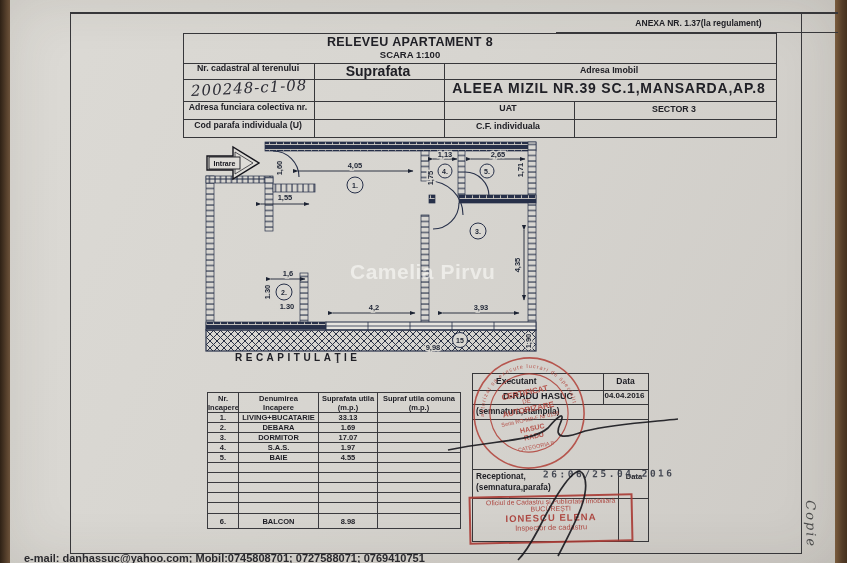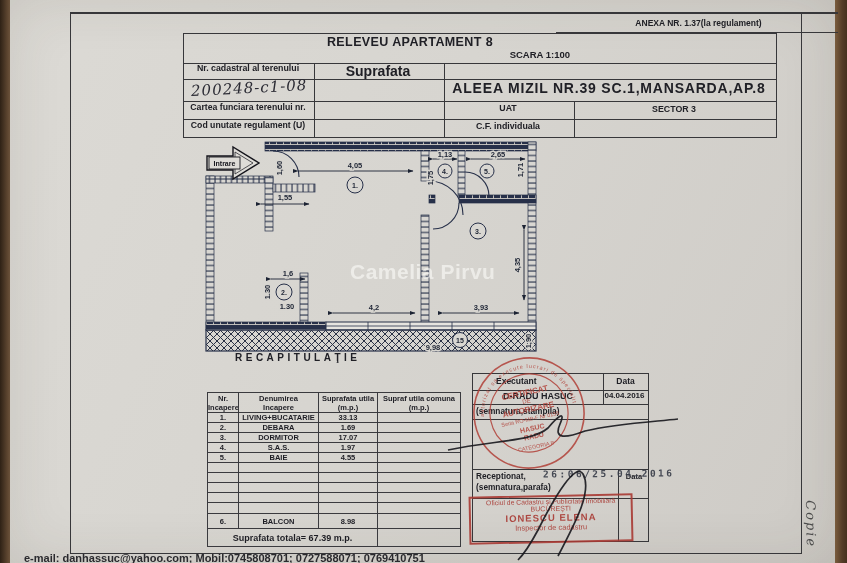--- a/index.html
+++ b/index.html
@@ -42,32 +42,33 @@
     <div class="abs line" style="left:0;top:29px;width:592px;height:1px;"></div>
     <div class="abs line" style="left:0;top:45px;width:592px;height:1px;"></div>
     <div class="abs line" style="left:0;top:67px;width:592px;height:1px;"></div>
     <div class="abs line" style="left:0;top:85px;width:592px;height:1px;"></div>
     <div class="abs line" style="left:130px;top:29px;width:1px;height:74px;"></div>
     <div class="abs line" style="left:260px;top:29px;width:1px;height:74px;"></div>
     <div class="abs line" style="left:390px;top:67px;width:1px;height:36px;"></div>
   </div>
 
   <div class="abs lbl" style="left:250px;top:36px;width:320px;font-size:12.5px;letter-spacing:.4px;">RELEVEU APARTAMENT 8</div>
-  <div class="abs lbl" style="left:250px;top:50px;width:320px;font-size:9.5px;text-align:right;">SCARA 1:100</div>
+  <div class="abs lbl" style="left:250px;top:50px;width:320px;font-size:9.5px;">SCARA 1:100</div>
 
   <div class="abs lbl" style="left:184px;top:64px;width:128px;font-size:8.8px;">Nr. cadastral al terenului</div>
   <div class="abs lbl" style="left:313px;top:64px;width:130px;font-size:14px;">Suprafata</div>
+  <div class="abs lbl" style="left:443px;top:66px;width:332px;font-size:8.8px;">Adresa Imobil</div>
 
   <div class="abs hw" style="left:191px;top:79px;font-size:15px;letter-spacing:1px;transform:rotate(-3deg);">200248-c1-08</div>
   <div class="abs lbl" style="left:443px;top:81px;width:332px;font-size:14px;letter-spacing:.8px;">ALEEA MIZIL NR.39 SC.1,MANSARDA,AP.8</div>
 
-  <div class="abs lbl" style="left:184px;top:103px;width:128px;font-size:8.7px;">Cartea funciara terenului nr.</div>
+  <div class="abs lbl" style="left:184px;top:103px;width:128px;font-size:8.7px;">Adresa funciara colectiva nr.</div>
   <div class="abs lbl" style="left:443px;top:104px;width:130px;font-size:8.8px;">UAT</div>
   <div class="abs lbl" style="left:573px;top:105px;width:202px;font-size:8.8px;">SECTOR 3</div>
-  <div class="abs lbl" style="left:184px;top:121px;width:128px;font-size:8.7px;">Cod unutate regulament (U)</div>
+  <div class="abs lbl" style="left:184px;top:121px;width:128px;font-size:8.7px;">Cod parafa individuala (U)</div>
   <div class="abs lbl" style="left:443px;top:122px;width:130px;font-size:8.8px;">C.F. individuala</div>
 
   <svg class="abs" style="left:203px;top:138px;" width="345" height="228" viewBox="0 0 345 228">
     <defs>
       <pattern id="brick" width="7" height="9" patternUnits="userSpaceOnUse">
         <rect width="7" height="9" fill="#273049"></rect>
         <path d="M0,2.5 H7 M0,6.5 H7 M3.5,2.5 V6.5" stroke="#cfccc6" stroke-width="0.9" fill="none"></path>
       </pattern>
       <pattern id="ladder" width="8" height="5.5" patternUnits="userSpaceOnUse">
         <rect width="8" height="5.5" fill="#d9d7d2"></rect>
@@ -266,24 +267,20 @@
           <td></td>
           <td></td>
           <td></td>
         </tr>
     <tr style="height:15px">
           <td>6.</td>
           <td>BALCON</td>
           <td>8.98</td>
           <td></td>
         </tr>
-    <tr style="height:18px">
-          <td colspan="3" style="font-size:9px">Suprafata totala= 67.39 m.p.</td>
-          <td></td>
-        </tr>
   </tbody>
     </table>
 
   <div class="abs" style="left:472px;top:373px;width:175px;height:167px;border:1.2px solid #37373a;">
     <div class="abs line" style="left:0;top:16px;width:175px;height:1px;"></div>
     <div class="abs line" style="left:0;top:30px;width:175px;height:1px;"></div>
     <div class="abs line" style="left:0;top:45px;width:175px;height:1px;"></div>
     <div class="abs line" style="left:0;top:95px;width:175px;height:1px;"></div>
     <div class="abs line" style="left:0;top:124px;width:175px;height:1px;"></div>
     <div class="abs line" style="left:130px;top:0;width:1px;height:30px;"></div>

